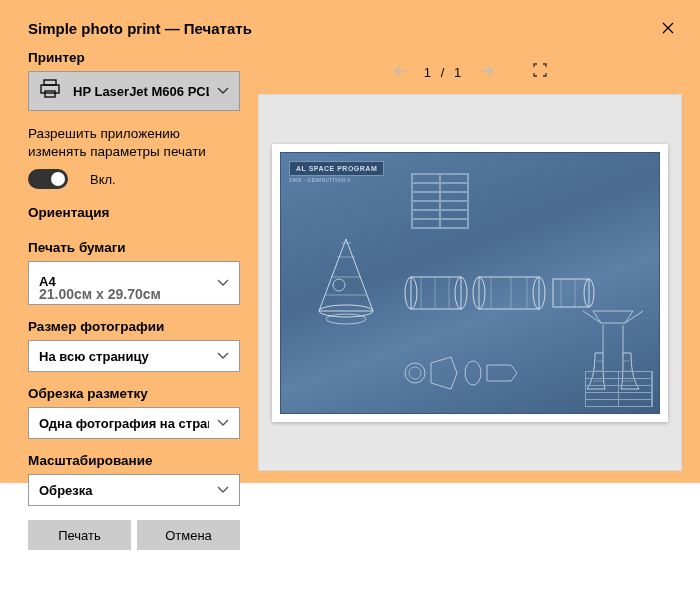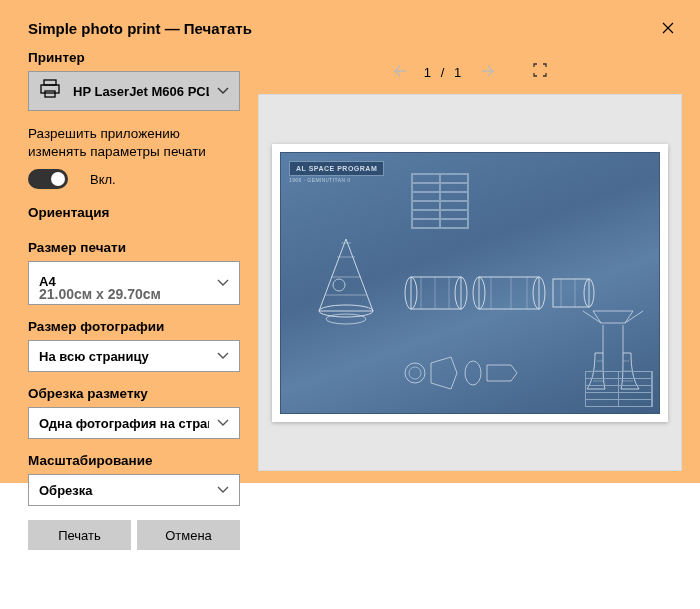--- a/index.html
+++ b/index.html
@@ -93,21 +93,21 @@
           </div>
           <span class="toggle-label">Вкл.</span>
         </div>
       </div>
 
       <div class="field">
         <span class="field-label">Ориентация</span>
       </div>
 
       <div class="field">
-        <span class="field-label">Размер печати</span>
+        <span class="field-label">Печать бумаги</span>
         <div class="dropdown tall">
           <span class="main">A4</span>
           <span class="sub">21.00см x 29.70см</span>
           <span class="chev">
             <svg width="12" height="8" viewBox="0 0 12 8">
                 <path d="M1 1 L6 6 L11 1" stroke="#555" stroke-width="1.4" fill="none"></path>
               </svg>
           </span>
         </div>
       </div>

